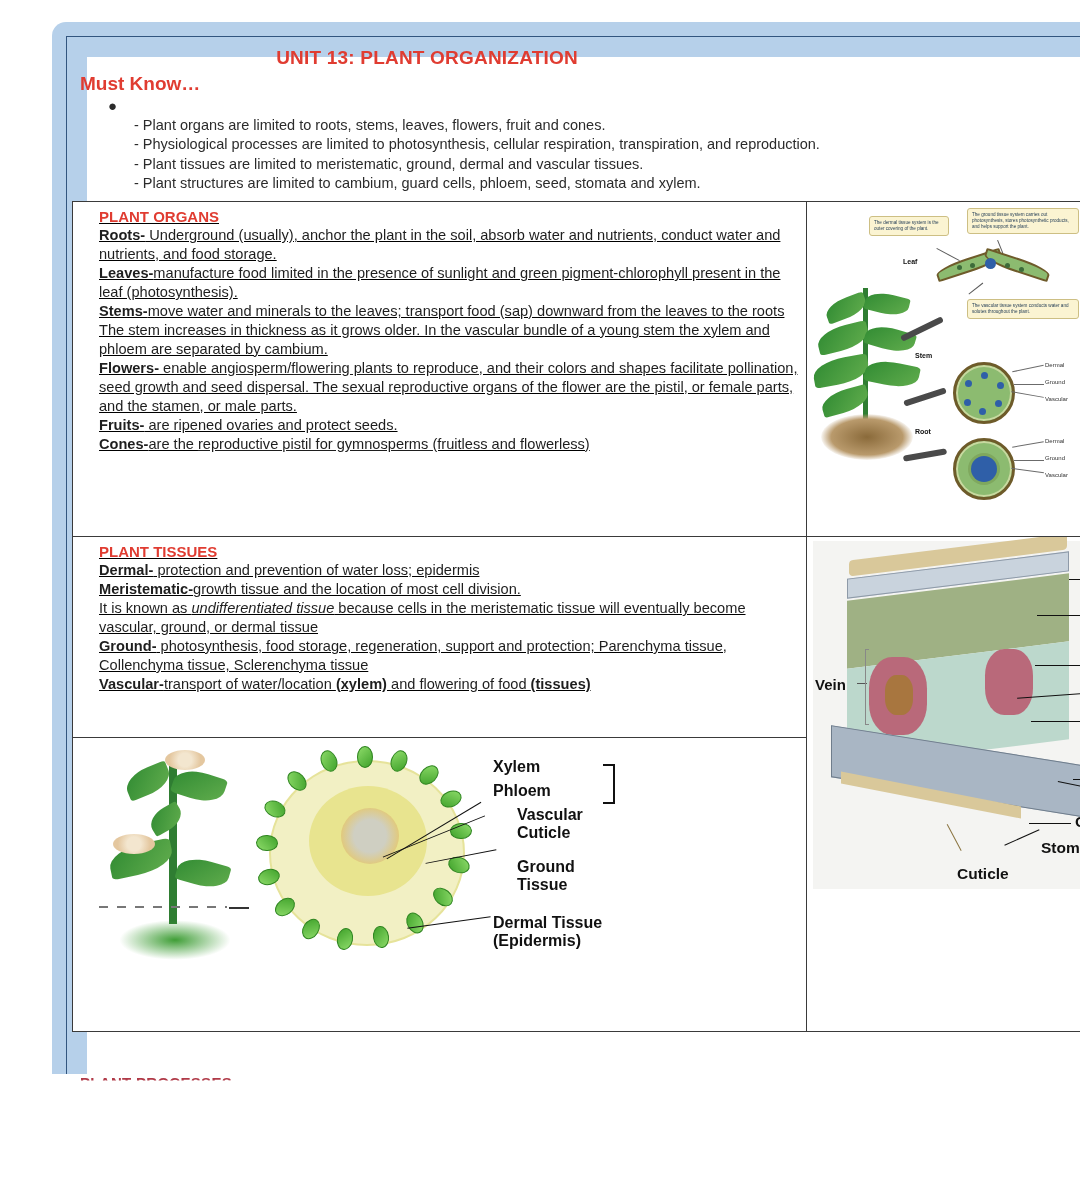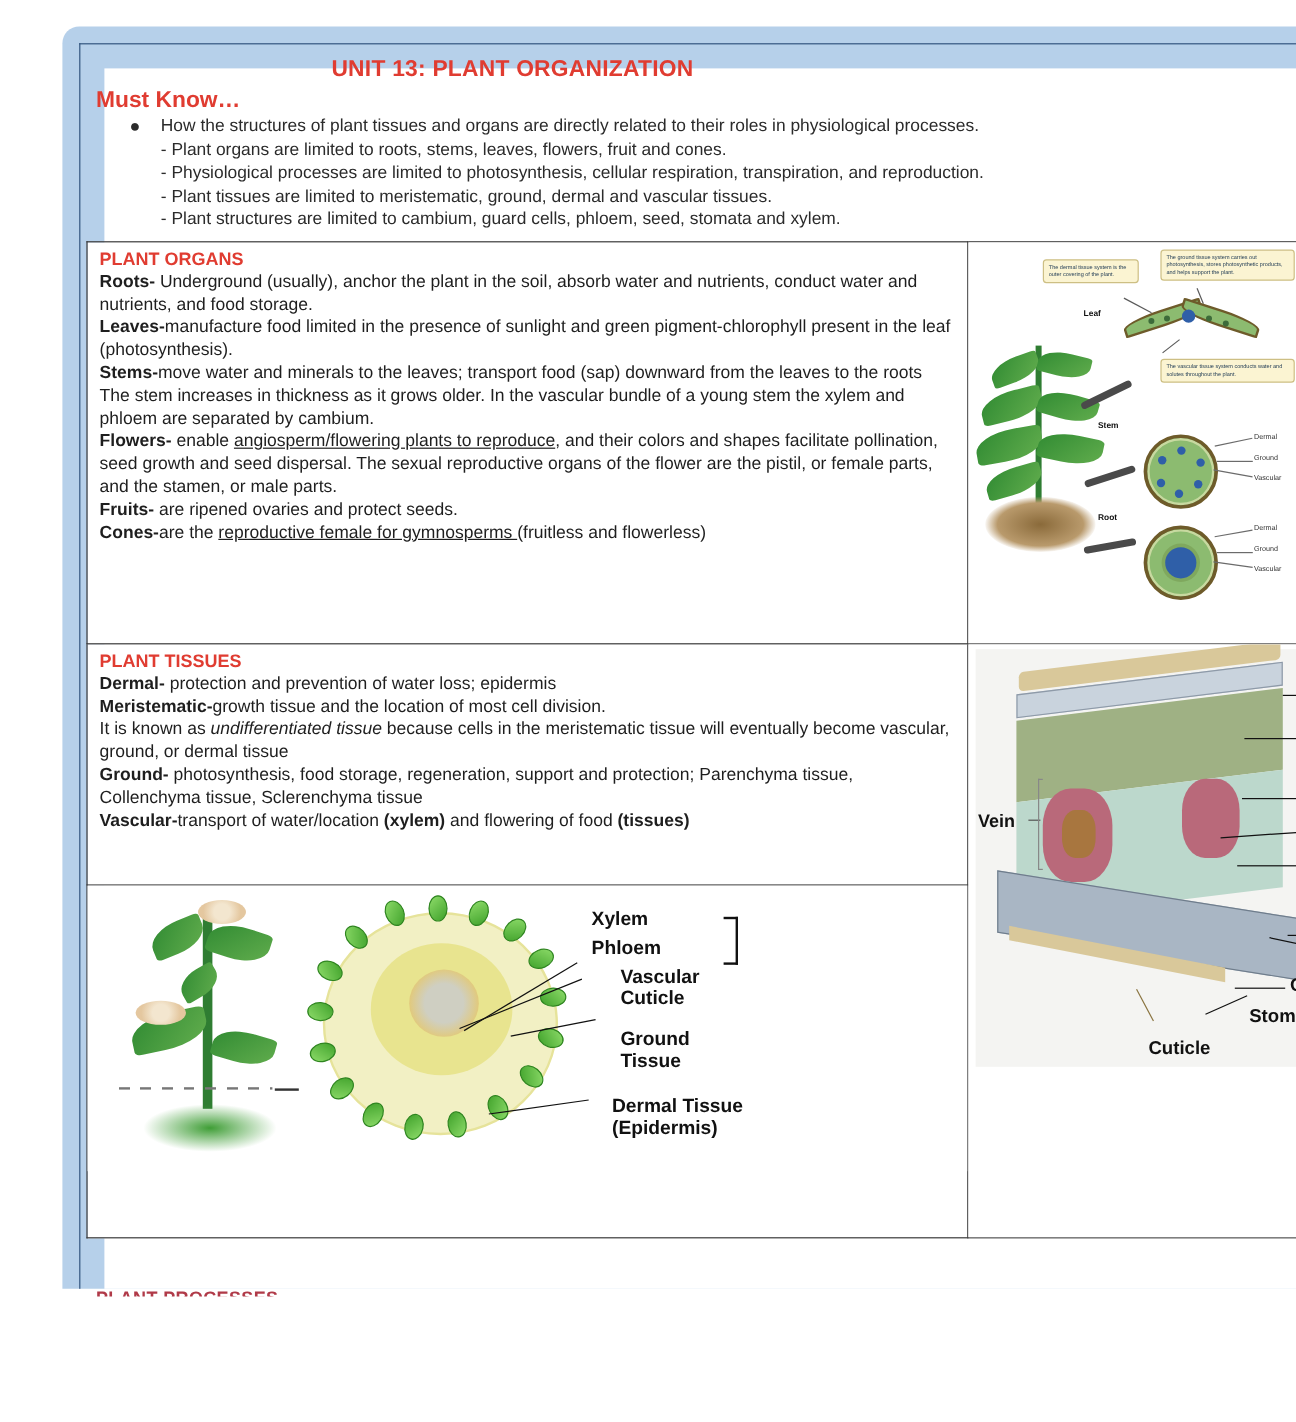--- a/index.html
+++ b/index.html
@@ -90,21 +90,21 @@
     width: 1010px;
     margin-top: 7px;
     table-layout: fixed;
   }
   table.layout td {
     border: 1.4px solid #3a3a3a;
     vertical-align: top;
     padding: 0;
     background: #fff;
   }
-  .cellpad { padding: 6px 8px 6px 10px; }
+  .cellpad { padding: 6px 8px 6px 26px; text-decoration: underline; }
 
   .sec-head {
     color: #e03c31;
     font-weight: bold;
     font-size: 15px;
     margin-bottom: 1px;
   }
   .body-text {
     font-size: 14.6px;
     color: #1e1e1e;
@@ -196,21 +196,20 @@
   </div>
 
   <div class="content">
 
     <div class="title">UNIT 13: PLANT ORGANIZATION</div>
 
     <div class="must-know">Must Know…</div>
 
     <div class="bullet-row">
       <span class="bullet-dot">●</span>
-      <span>How the structures of plant tissues and organs are directly related to their roles in physiological processes.</span>
     </div>
 
     <div class="sublines">
       <div>- Plant organs are limited to roots, stems, leaves, flowers, fruit and cones.</div>
       <div>- Physiological processes are limited to photosynthesis, cellular respiration, transpiration, and reproduction.</div>
       <div>- Plant tissues are limited to meristematic, ground, dermal and vascular tissues.</div>
       <div>- Plant structures are limited to cambium, guard cells, phloem, seed, stomata and xylem.</div>
     </div>
 
     <table class="layout">
@@ -220,21 +219,21 @@
         <td style="width:734px;">
           <div class="cellpad">
             <div class="sec-head">PLANT ORGANS</div>
             <div class="body-text">
               <span style="font-weight:bold">Roots-</span><span> Underground (usually), anchor the plant in the soil, absorb water and nutrients, conduct water and nutrients, and food storage.</span><br>
               <span style="font-weight:bold">Leaves-</span><span>manufacture food limited in the presence of sunlight and green pigment-chlorophyll present in the leaf (photosynthesis).</span><br>
               <span style="font-weight:bold">Stems-</span><span>move water and minerals to the leaves; transport food (sap) downward from the leaves to the roots</span><br>
               <span>The stem increases in thickness as it grows older. In the vascular bundle of a young stem the xylem and phloem are separated by cambium.</span><br>
               <span style="font-weight:bold">Flowers-</span><span> enable </span><span class="u">angiosperm/flowering plants to reproduce</span><span>, and their colors and shapes facilitate pollination, seed growth and seed dispersal. The sexual reproductive organs of the flower are the pistil, or female parts, and the stamen, or male parts.</span><br>
               <span style="font-weight:bold">Fruits-</span><span> are ripened ovaries and protect seeds.</span><br>
-              <span style="font-weight:bold">Cones-</span><span>are the </span><span class="u">reproductive female for gymnosperms </span><span>(fruitless and flowerless)</span>
+              <span style="font-weight:bold">Cones-</span><span>are the </span><span class="u">reproductive pistil for gymnosperms </span><span>(fruitless and flowerless)</span>
             </div>
           </div>
         </td>
 
         <td style="width:276px;">
           <div class="illus" style="height:334px;">
 
             <div class="callout" style="left:62px; top:14px; width:80px;">The dermal tissue system is the outer covering of the plant.</div>
             <div class="callout" style="left:160px; top:6px; width:112px;">The ground tissue system carries out photosynthesis, stores photosynthetic products, and helps support the plant.</div>
             <div class="callout" style="left:160px; top:97px; width:112px;">The vascular tissue system conducts water and solutes throughout the plant.</div>
@@ -396,21 +395,21 @@
             <div class="epi-cell" style="left:188px; top:128px; transform:rotate(256deg);"></div>
             <div class="epi-cell" style="left:186px; top:94px; transform:rotate(272deg);"></div>
             <div class="epi-cell" style="left:194px; top:60px; transform:rotate(294deg);"></div>
             <div class="epi-cell" style="left:216px; top:32px; transform:rotate(316deg);"></div>
             <div class="epi-cell" style="left:248px; top:12px; transform:rotate(338deg);"></div>
 
             <span class="lbl" style="left:420px; top:20px; font-size:16px; font-weight:bold;">Xylem</span>
             <span class="lbl" style="left:420px; top:44px; font-size:16px; font-weight:bold;">Phloem</span>
             <span class="lbl" style="left:444px; top:68px; font-size:16px; font-weight:bold; white-space:normal; width:100px; line-height:1.08;">Vascular Cuticle</span>
             <span class="lbl" style="left:444px; top:120px; font-size:16px; font-weight:bold; white-space:normal; width:100px; line-height:1.08;">Ground Tissue</span>
-            <span class="lbl" style="left:420px; top:176px; font-size:16px; font-weight:bold; white-space:normal; width:160px; line-height:1.08;margin-left:17px;">Dermal Tissue (Epidermis)</span>
+            <span class="lbl" style="left:420px; top:176px; font-size:16px; font-weight:bold; white-space:normal; width:160px; line-height:1.08;">Dermal Tissue (Epidermis)</span>
 
             <div class="leader" style="left:306px; top:92px; width:110px; background:#111; transform:rotate(-31deg);"></div>
             <div class="leader" style="left:306px; top:98px; width:110px; background:#111; transform:rotate(-22deg);"></div>
             <div style="position:absolute; left:530px; top:26px; width:12px; height:40px; border:2px solid #111; border-left:none;"></div>
             <div class="leader" style="left:352px; top:118px; width:72px; background:#111; transform:rotate(-11deg);"></div>
             <div class="leader" style="left:334px; top:184px; width:84px; background:#111; transform:rotate(-8deg);"></div>
           </div>
         </td>
       </tr>
     </tbody>

